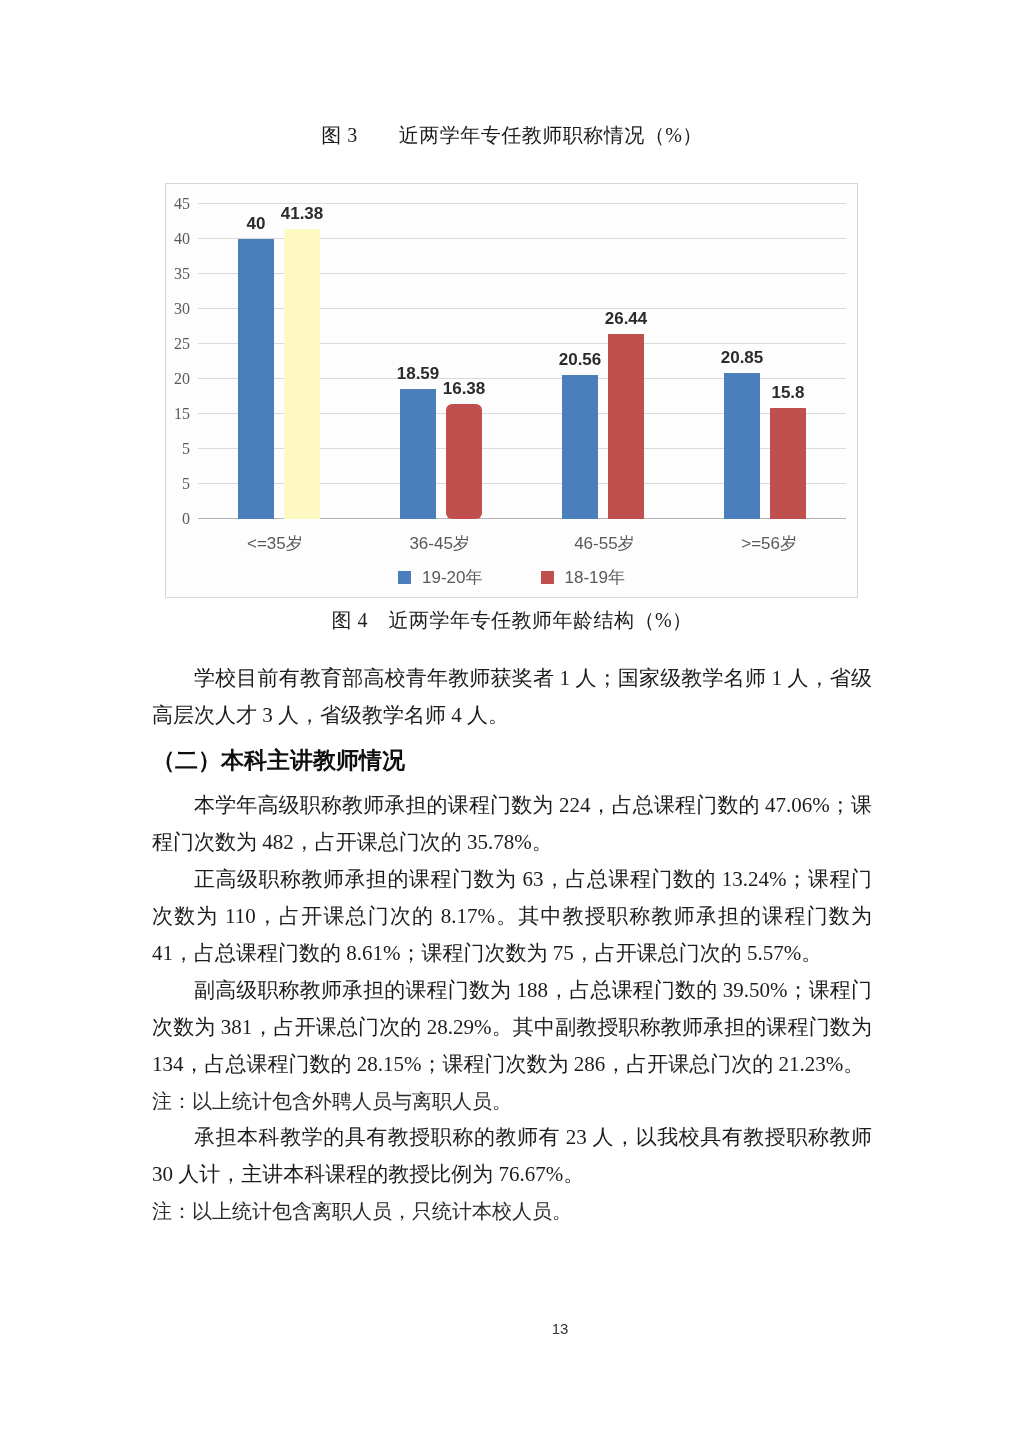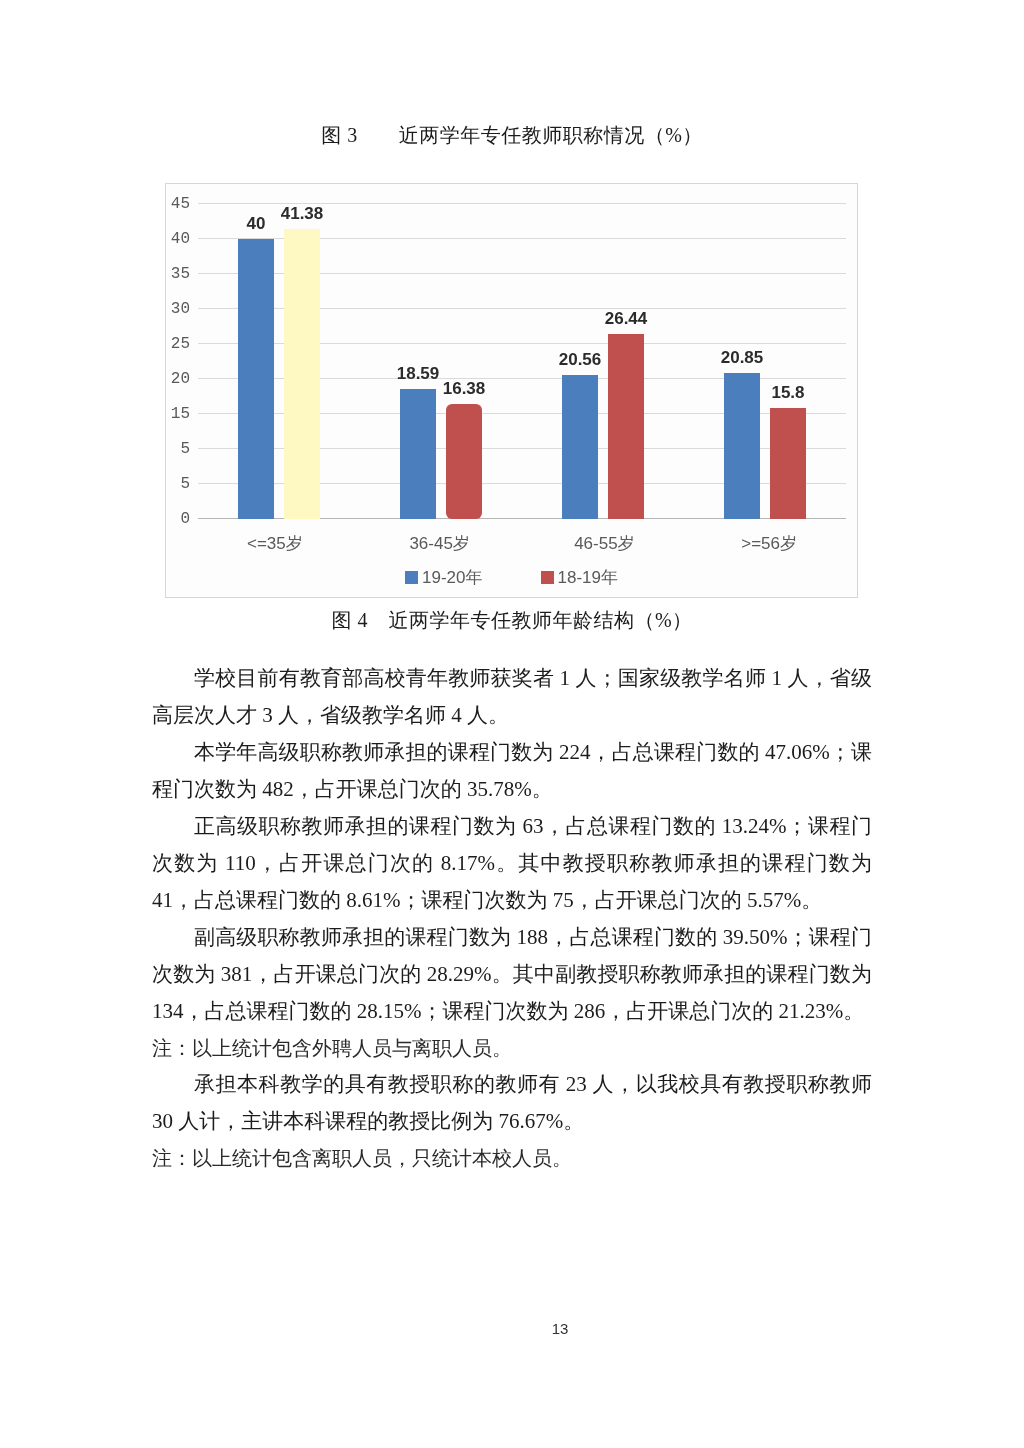--- a/index.html
+++ b/index.html
@@ -31,21 +31,21 @@
   .gridline {
     position:absolute; left:0; right:0; height:1px;
     background:#dadada;
   }
   .gridline.baseline { background:#b5b5b5; }
   .chart-y-axis {
     position:absolute; left:0; top:20px; width:27px; height:315px;
   }
   .ytick {
     position:absolute; right:3px; transform:translateY(50%);
-    font-family:Liberation Mono, monospace;
+    font-family:Liberation Serif, serif;
     font-size:16px; color:#595959; line-height:1;margin-top:42px;
   }
   .groups { position:absolute; left:0; top:0; right:0; bottom:0; display:flex; }
   .group {
     flex:1; display:flex; align-items:flex-end; justify-content:center;
     gap:10px; position:relative;
   }
   .bar { width:36px; position:relative; }
   .vlabel {
     position:absolute; bottom:100%; left:50%; transform:translateX(-50%);
@@ -60,21 +60,21 @@
     flex:1; text-align:center;
     font-family:"Liberation Sans", sans-serif;
     font-size:17px; color:#595959;
   }
   .chart-legend {
     position:absolute; left:0; right:0; top:382px;
     display:flex; justify-content:center; gap:58px;
     font-family:"Liberation Sans", sans-serif;
     font-size:17px; color:#595959;
   }
-  .legend-item { display:flex; align-items:center; gap:4px; }
+  .legend-item { display:flex; align-items:center; gap:11px; }
   .swatch { width:13px; height:13px; display:inline-block; }
 
   
   .content {
     position:absolute; left:152px; width:720px; top:660px;
     font-size:21px; line-height:37px; text-align:justify; color:#1c1c1c;
   }
   .para { margin:0; text-indent:2em; }
   .heading {
     font-family:"Liberation Sans", sans-serif;
@@ -168,20 +168,21 @@
         <span class="swatch" style="background: rgb(192, 80, 77);"></span>
         <span>18-19年</span>
       </div>
     </div>
 </div>
 
 <div class="fig-caption" id="caption-fig4">图 4　近两学年专任教师年龄结构（%）</div>
 
 <div class="content">
   <p class="para">学校目前有教育部高校青年教师获奖者 1 人；国家级教学名师 1 人，省级高层次人才 3 人，省级教学名师 4 人。</p>
+  <h2 class="heading">（二）本科主讲教师情况</h2>
   <p class="para">本学年高级职称教师承担的课程门数为 224，占总课程门数的 47.06%；课程门次数为 482，占开课总门次的 35.78%。</p>
   <p class="para">正高级职称教师承担的课程门数为 63，占总课程门数的 13.24%；课程门次数为 110，占开课总门次的 8.17%。其中教授职称教师承担的课程门数为 41，占总课程门数的 8.61%；课程门次数为 75，占开课总门次的 5.57%。</p>
   <p class="para">副高级职称教师承担的课程门数为 188，占总课程门数的 39.50%；课程门次数为 381，占开课总门次的 28.29%。其中副教授职称教师承担的课程门数为 134，占总课程门数的 28.15%；课程门次数为 286，占开课总门次的 21.23%。</p>
   <p class="note">注：以上统计包含外聘人员与离职人员。</p>
   <p class="para">承担本科教学的具有教授职称的教师有 23 人，以我校具有教授职称教师 30 人计，主讲本科课程的教授比例为 76.67%。</p>
   <p class="note">注：以上统计包含离职人员，只统计本校人员。</p>
 </div>
 
 <div class="page-num">13</div>
 

